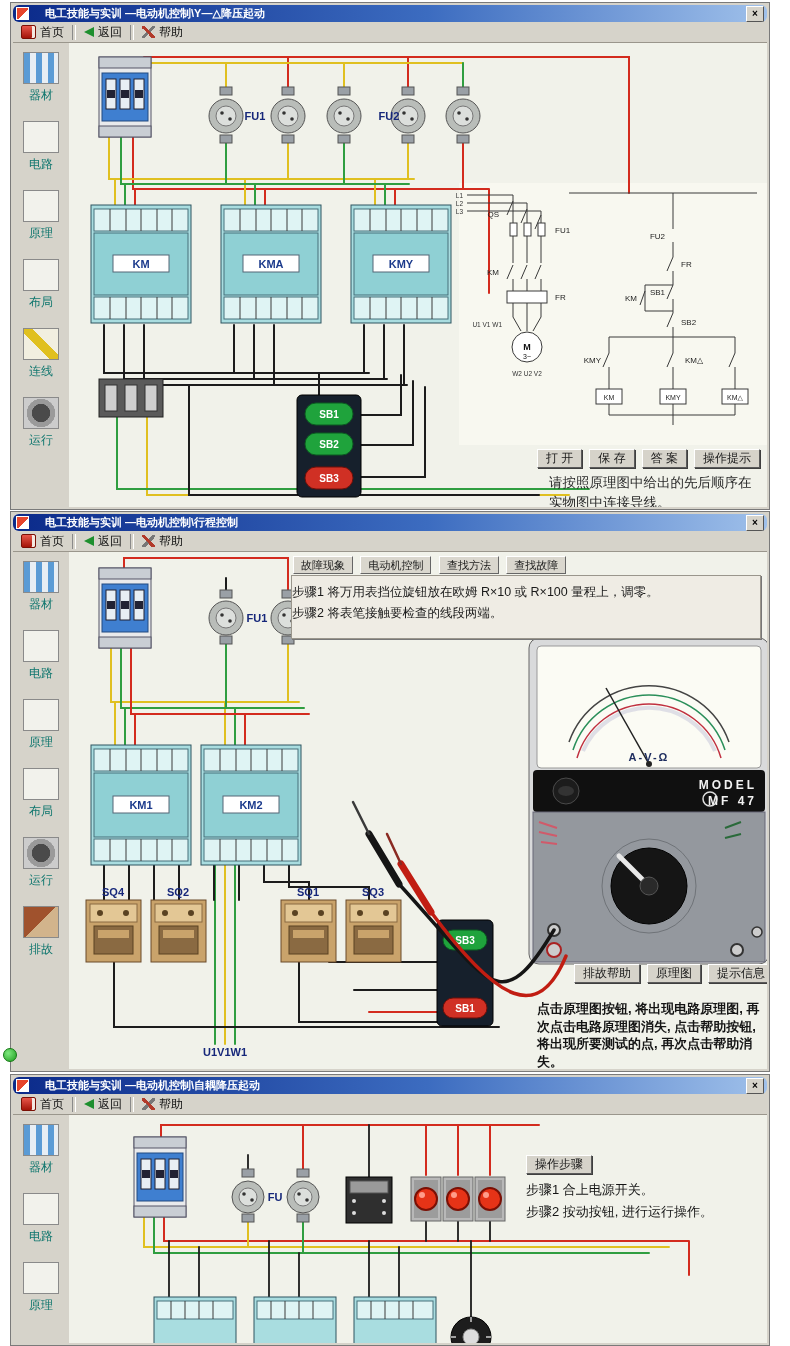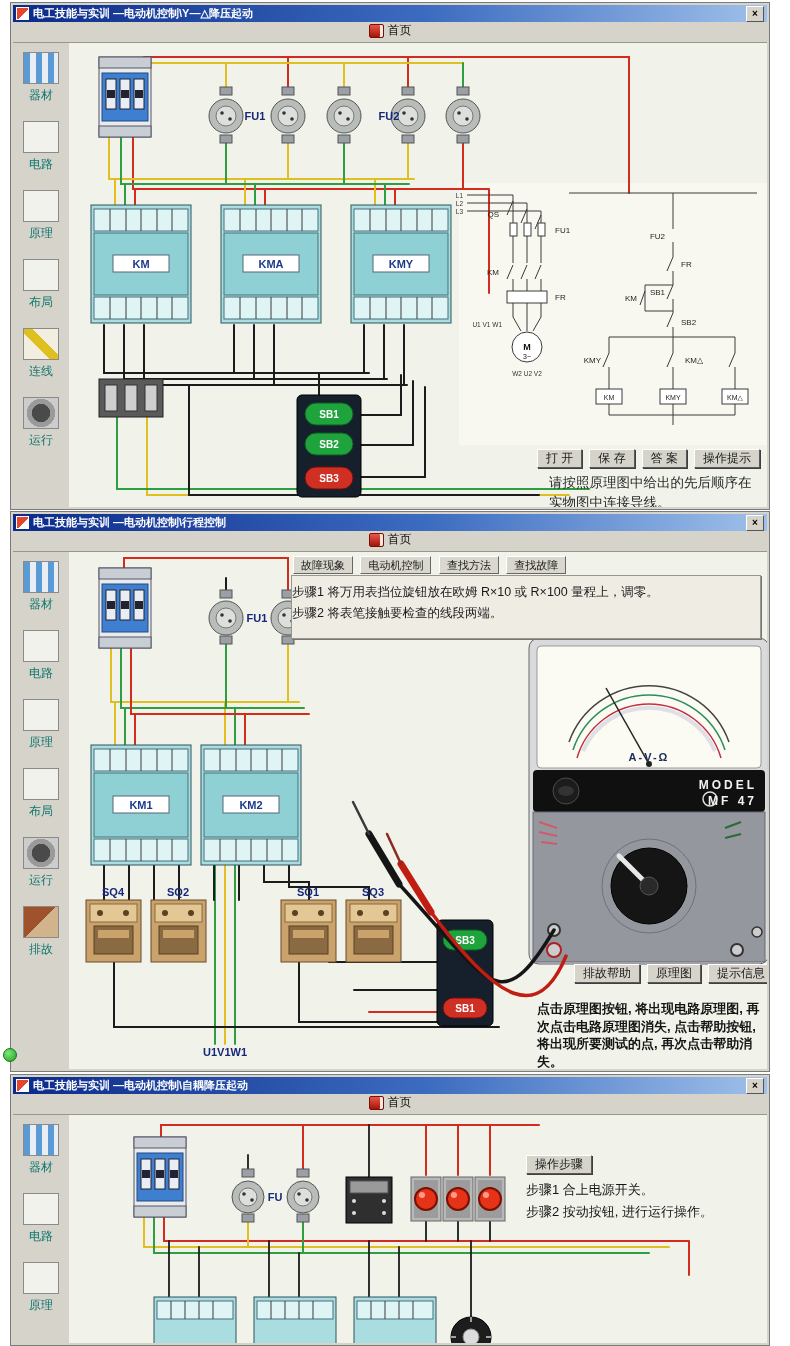--- a/index.html
+++ b/index.html
@@ -1,29 +1,29 @@
 <!DOCTYPE html>
 <html><head>
 <meta charset="utf-8">
 <style>
   html,body{margin:0;padding:0;}
   body{width:790px;height:1346px;position:relative;overflow:hidden;background:#ffffff;
        font-family:"Liberation Sans",sans-serif;}
   .window{position:absolute;left:10px;width:760px;background:#d6d3ca;border:1px solid #7a7a7a;
           box-sizing:border-box;}
-  .titlebar{height:17px;margin:2px 2px 0;display:flex;align-items:center;gap:4px;padding:0 3px;
+  .titlebar{height:17px;margin:2px 2px 0;display:flex;align-items:center;gap:16px;padding:0 3px;
             background:linear-gradient(90deg,#0b2a8a,#3c6cc0 55%,#9fc0ea);color:#fff;
-            font-size:11px;font-weight:bold;white-space:nowrap;overflow:hidden;}
+            font-size:11px;font-weight:bold;white-space:nowrap;overflow:hidden;border-radius:6px;}
   .title-icon{width:11px;height:11px;flex:0 0 auto;border:1px solid #fff;
               background:linear-gradient(135deg,#e6452d 0 55%,#ffffff 55%);}
   .title-text{flex:1;overflow:hidden;text-overflow:ellipsis;}
   .close-btn{flex:0 0 auto;width:16px;height:14px;line-height:13px;text-align:center;font-size:10px;
              color:#000;font-weight:bold;background:#d6d3ca;border:1px solid;border-color:#fff #555 #555 #fff;}
   .toolbar{height:20px;margin:0 2px;display:flex;align-items:center;gap:8px;padding:0 8px;
-           background:#d6d3ca;border-bottom:1px solid #9a968c;font-size:12px;color:#111;flex-direction:column;}
+           background:#d6d3ca;border-bottom:1px solid #9a968c;font-size:12px;color:#111;}
   .tool-btn{display:flex;align-items:center;gap:4px;cursor:default;}
   .tool-sep{width:2px;height:15px;border-left:1px solid #8a8a8a;border-right:1px solid #ffffff;}
   .ti{display:inline-block;width:13px;height:12px;}
   .ti-home{background:linear-gradient(180deg,#e8574a,#a31408);border:1px solid #7a1005;border-radius:2px;
            box-shadow:inset -3px 0 0 #f4e9e2;}
   .ti-back{width:0;height:0;border-top:5px solid transparent;border-bottom:5px solid transparent;
            border-right:10px solid #1e8f2e;background:none;}
   .ti-help{background:
       linear-gradient(45deg,transparent 40%,#b23a2a 40% 58%,transparent 58%),
       linear-gradient(-45deg,transparent 40%,#777 40% 58%,transparent 58%);}

